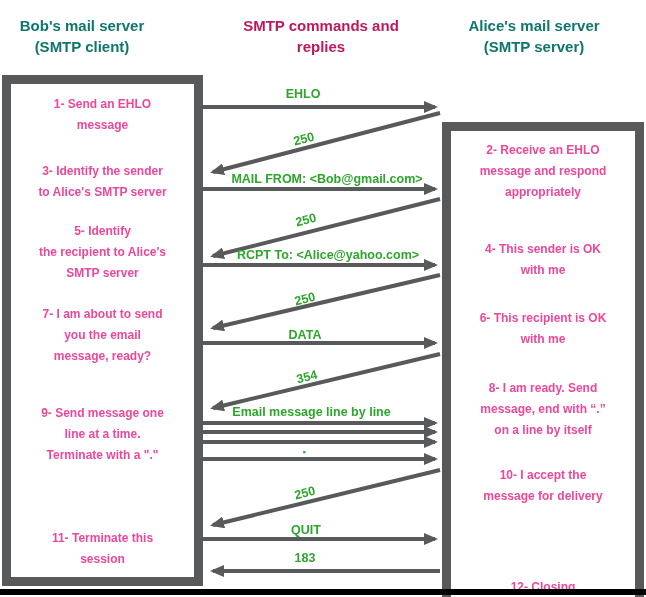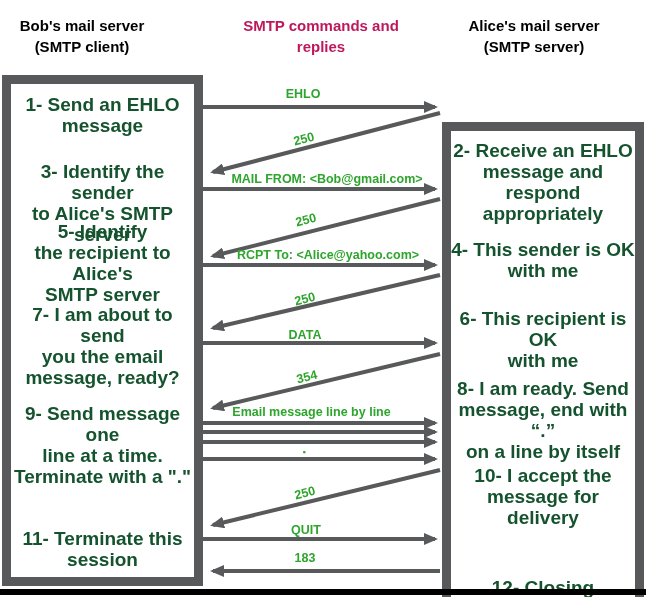--- a/index.html
+++ b/index.html
@@ -6,38 +6,38 @@
   body {
     width:646px; height:597px; position:relative;
     background:#ffffff; overflow:hidden;
     font-family:"Liberation Sans", sans-serif;
   }
   .stage { position:absolute; left:0; top:0; width:646px; height:597px; }
 
   
   .hdr {
     position:absolute; top:15px; text-align:center; white-space:pre-line;
-    font-weight:bold; font-size:15px; line-height:21px; color:#000000;
+    font-weight:bold; font-size:15px; line-height:21px; color:#0f766e;
   }
   #hdr-left  { left:2px;   width:160px; }
   #hdr-mid   { left:221px; width:200px; color:#be185d; }
   #hdr-right { left:434px; width:200px; }
 
   
   .mailbox {
     position:absolute; top:75px; height:511px; box-sizing:border-box;
     border:9px solid #58595b; background:#ffffff;
   }
   #client-box { left:2px;   width:201px; }
   #server-box { left:442px; width:202px;margin-top:47px; }
 
   .step {
     position:absolute; left:0; width:100%; text-align:center;
-    white-space:pre-line; line-height:21px; font-size:19px;
-    font-weight:bold; color:#14532d;
+    white-space:pre-line; line-height:21px; font-size:12px;
+    font-weight:bold; color:#ec4899;
   }
   
   .ls0 { top:10px; }  .ls1 { top:77px; }  .ls2 { top:137px; }
   .ls3 { top:220px; } .ls4 { top:319px; } .ls5 { top:444px; }
   
   .rs0 { top:9px; }   .rs1 { top:108px; } .rs2 { top:177px; }
   .rs3 { top:247px; } .rs4 { top:334px; } .rs5 { top:446px; }
 
   
   .albl {

